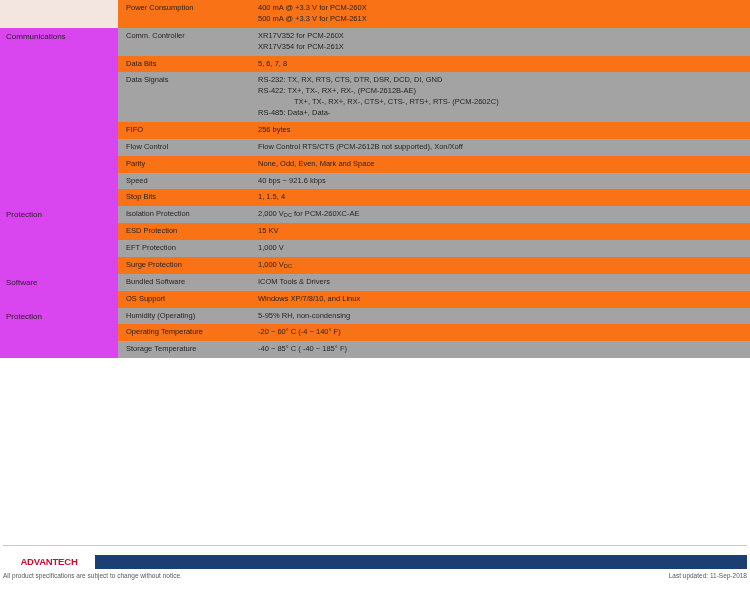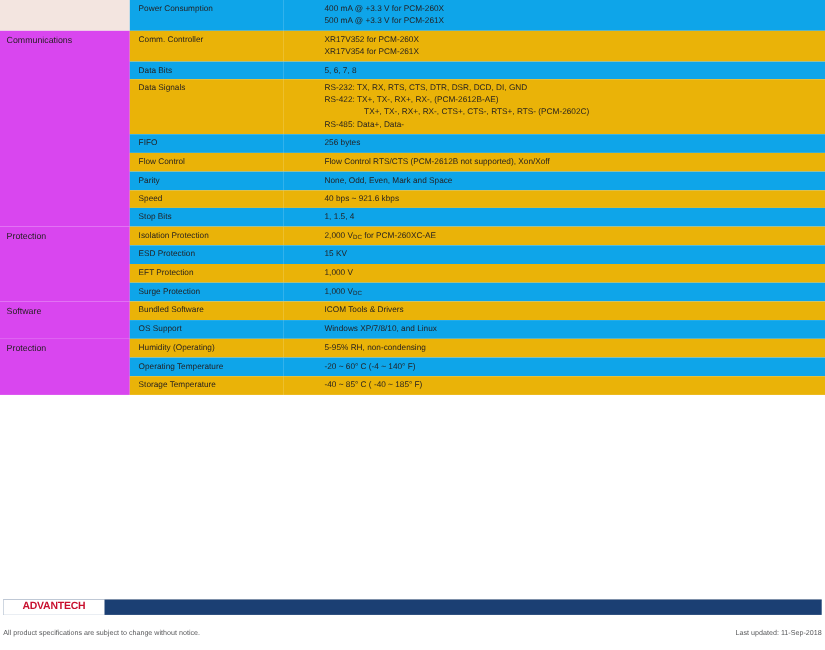--- a/index.html
+++ b/index.html
@@ -53,35 +53,34 @@
   }
   .col-val {
     padding: 3px 6px 3px 0 !important;
     font-size: 7.5px;
     color: #231f20;
     line-height: 1.45;
   }
 
   tr.band-a .col-name,
   tr.band-a .col-val {
-    background: #eab308;
+    background: #a3a3a3;
   }
   tr.band-b .col-name,
   tr.band-b .col-val {
-    background: #0ea5e9;
+    background: #f97316;
   }
 
   .sub {
     font-size: 5.6px;
     vertical-align: -0.18em;
   }
   .val-line {
     display: block;
     white-space: pre;
-    margin-left: 37px;
   }
   .val-line.indent {
     padding-left: 36px;
   }
 
   
   .footer {
     position: absolute;
     left: 0;
     bottom: 0;
@@ -92,21 +91,21 @@
     position: absolute;
     left: 3px;
     top: 0;
     width: 744px;
     height: 1px;
     background: #c8c8c8;
   }
   .footer-bar {
     position: absolute;
     left: 3px;
-    top: 0;
+    top: 10px;
     width: 744px;
     height: 14px;
     background: #1b3f73;
     display: flex;
     align-items: center;
   }
   .logo-box {
     width: 92px;
     height: 14px;
     background: #ffffff;

